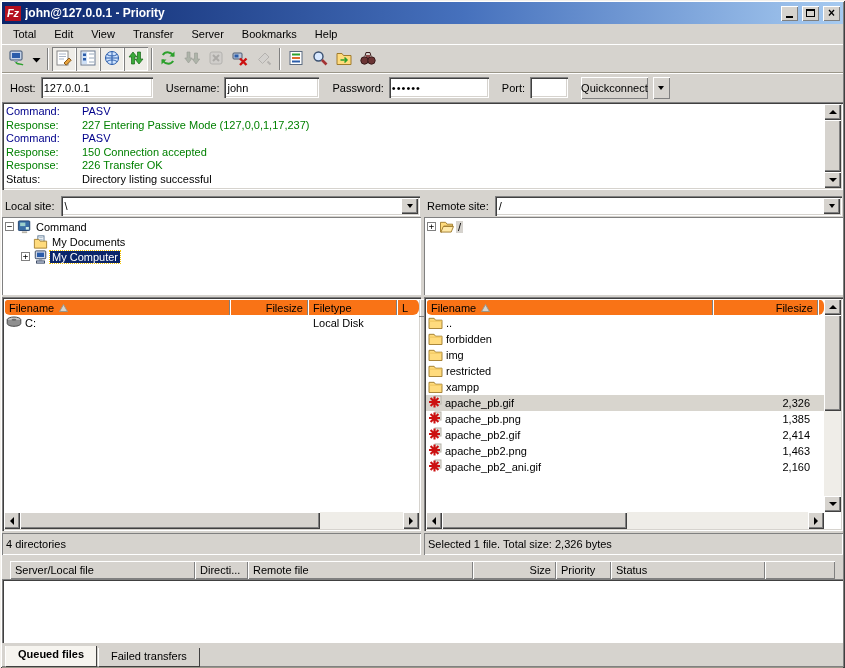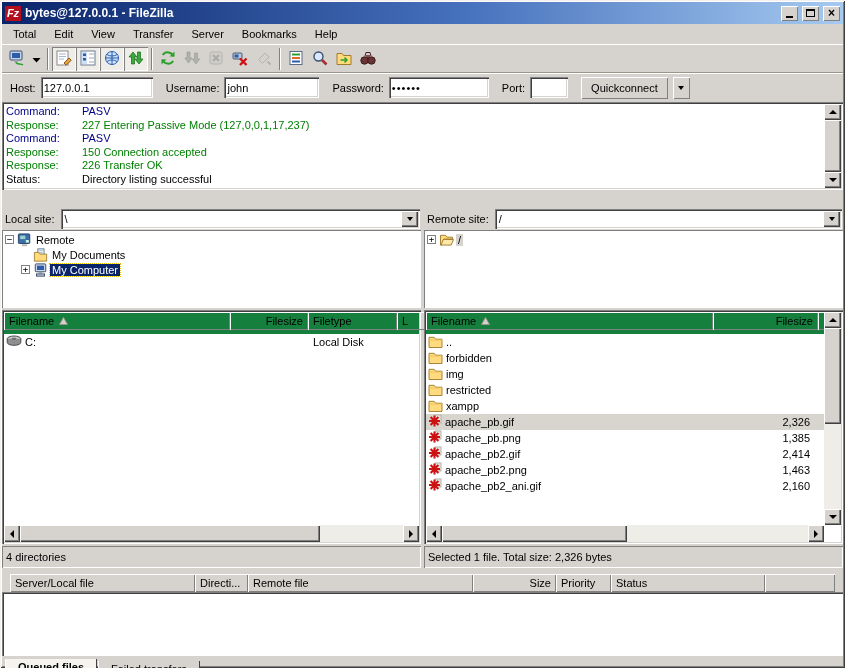--- a/index.html
+++ b/index.html
@@ -26,21 +26,21 @@
   .tb-btn { width:24px; height:24px; display:flex; align-items:center; justify-content:center; }
   .tb-btn.narrow { width:15px; }
   .tb-btn.pressed { box-shadow: inset 1px 1px #808080, inset -1px -1px #fff; background:#efede8; }
   .tb-btn.disabled { opacity:.45; filter:grayscale(85%); }
   .tb-sep { width:2px; height:22px; border-left:1px solid #808080; border-right:1px solid #fff; margin:0 3px; }
   .dd-arrow { width:0; height:0; border:3px solid transparent; border-top:4px solid #000; margin-top:3px; }
   
   .quickbar { height:30px; display:flex; align-items:center; gap:5px; padding-left:8px; border-top:1px solid #9a9689; box-shadow: inset 0 1px #fff; }
   .field { height:21px; border:none; outline:none; background:#fff; font:11px "Liberation Sans",sans-serif; padding:0 3px;
     box-shadow: inset 1px 1px #808080, inset 2px 2px #404040, inset -1px -1px #fff, inset -2px -2px #d6d3ce; }
-  .qc-btn { height:22px; padding:0 10px; display:flex; align-items:center; }
+  .qc-btn { height:22px; padding:0 0; display:flex; align-items:center; }
   .qc-dd { width:17px; height:22px; display:flex; align-items:center; justify-content:center; }
   
   .log { height:88px; position:relative; background:#fff; }
   .log-inner { position:absolute; inset:2px 19px 2px 2px; overflow:hidden; padding:1px 2px; }
   .log-line { display:flex; line-height:13.5px; white-space:nowrap; }
   .log-label { width:76px; flex:none; }
   
   .sb-v { position:absolute; top:2px; right:2px; bottom:2px; width:17px; background:#efede8; display:flex; flex-direction:column; }
   .sb-h { height:17px; background:#efede8; display:flex; flex:none; }
   .sb-btn { width:17px; height:16px; flex:none; display:flex; align-items:center; justify-content:center; background:#d6d3ce;
@@ -68,21 +68,21 @@
   .tree-indent { flex:none; }
   .expander { width:9px; height:9px; flex:none; border:1px solid #808080; background:#fff; font-size:9px; line-height:7px; text-align:center; margin:0 3px 0 1px; font-family:"DejaVu Sans Mono",monospace; }
   .tree-spacer { width:13px; flex:none; }
   .tree-ico { width:17px; flex:none; display:flex; align-items:center; }
   .tree-label { padding:0 2px; }
   .tree-label.sel-active { background:#0a246a; color:#fff; outline:1px dotted #f0c000; }
   .tree-label.sel-inactive { background:#d6d3ce; }
   
   .list-panel { height:234px; display:flex; flex-direction:column; background:#fff;
     box-shadow: inset 1px 1px #808080, inset 2px 2px #404040, inset -1px -1px #fff, inset -2px -2px #d6d3ce; padding:2px; }
-  .hdr-row { height:22px; display:flex; flex:none; background:#15803d; }
+  .hdr-row { height:16px; display:flex; flex:none; background:#f97316;border-radius:6px; }
   .hdr-cell { height:18px; display:flex; align-items:center; padding:0 5px; gap:5px; overflow:hidden; white-space:nowrap; flex:none;
     box-shadow: inset 1px 1px #fff, inset -1px -1px #808080; }
   .hdr-cell.right { justify-content:flex-end; }
   .list-body { flex:1 1 auto; position:relative; overflow:hidden; background:#fff; }
   .file-row { height:16px; display:flex; align-items:center; white-space:nowrap; }
   .file-row.selected { background:#d8d5ce; }
   .cell-name { display:flex; align-items:center; gap:3px; padding-left:2px; overflow:hidden; flex:none; }
   .cell-size { text-align:right; padding-right:8px; flex:none; }
   .cell-type { padding-left:5px; flex:none; }
   .pane-status { height:22px; display:flex; align-items:center; padding:0 4px; background:#d6d3ce; margin-top:2px;
@@ -101,21 +101,21 @@
   .queue-panel { width:108px; height:18px; display:flex; align-items:center; padding-left:4px; box-shadow: inset 1px 1px #808080, inset -1px -1px #fff; }
   .flex1 { flex:1 1 auto; }
 </style>
 </head>
 <body>
 
 <div class="window">
 
   <div class="titlebar">
     <div class="fz-logo">Fz</div>
-    <div class="title-text">bytes@127.0.0.1 - FileZilla</div>
+    <div class="title-text">john@127.0.0.1 - Priority</div>
     <div class="win-btn out1">
         <div class="glyph-min"></div>
       </div>
     <div class="win-btn out1">
         <div class="glyph-max"></div>
       </div>
     <div class="win-btn out1">
         <span class="glyph-close">×</span>
       </div>
   </div>
@@ -284,21 +284,21 @@
       <div class="sb-btn">
           <div class="arr-u"></div>
         </div>
       <div class="sb-thumb flex1"></div>
       <div class="sb-btn">
           <div class="arr-d"></div>
         </div>
     </div>
   </div>
 
-  <div class="split-cols" style="margin-top:18px">
+  <div class="split-cols" style="margin-top:5px">
     <div class="pane-l">
       <div class="site-row">
         <span class="site-label">Local site:</span>
         <div class="combo">
           <span class="combo-val">\</span>
           <div class="combo-dd">
               <div class="dd-arrow"></div>
             </div>
         </div>
       </div>
@@ -307,21 +307,21 @@
             <span class="tree-indent" style="width: 0px;"></span>
             <span class="expander">−</span>
             <span class="tree-ico">
               <svg width="15" height="14" viewBox="0 0 16 16">
                 <rect x="1" y="1" width="13" height="11" rx="1" fill="#3a6ea5" stroke="#1c3b66"></rect>
                 <rect x="3" y="3" width="6" height="4" fill="#9cd0cc"></rect>
                 <rect x="9.5" y="8" width="3.5" height="3" fill="#cfeee8"></rect>
                 <rect x="5" y="13" width="6" height="2" fill="#b9b4a9"></rect>
               </svg>
             </span>
-            <span class="tree-label">Remote</span>
+            <span class="tree-label">Command</span>
           </div>
           <div class="tree-row">
             <span class="tree-indent" style="width: 16px;"></span>
             <span class="tree-spacer"></span>
             <span class="tree-ico">
               <svg width="15" height="14" viewBox="0 0 16 16">
                 <rect x="5" y="1" width="7" height="8" fill="#fff" stroke="#4a6a8a"></rect>
                 <path d="M6.5 3h4M6.5 5h4M6.5 7h4" stroke="#9ab0c4"></path>
                 <path d="M1 5h5l1.5 2H15v8H1z" fill="#ffdb7d" stroke="#a07b2c"></path>
               </svg>

